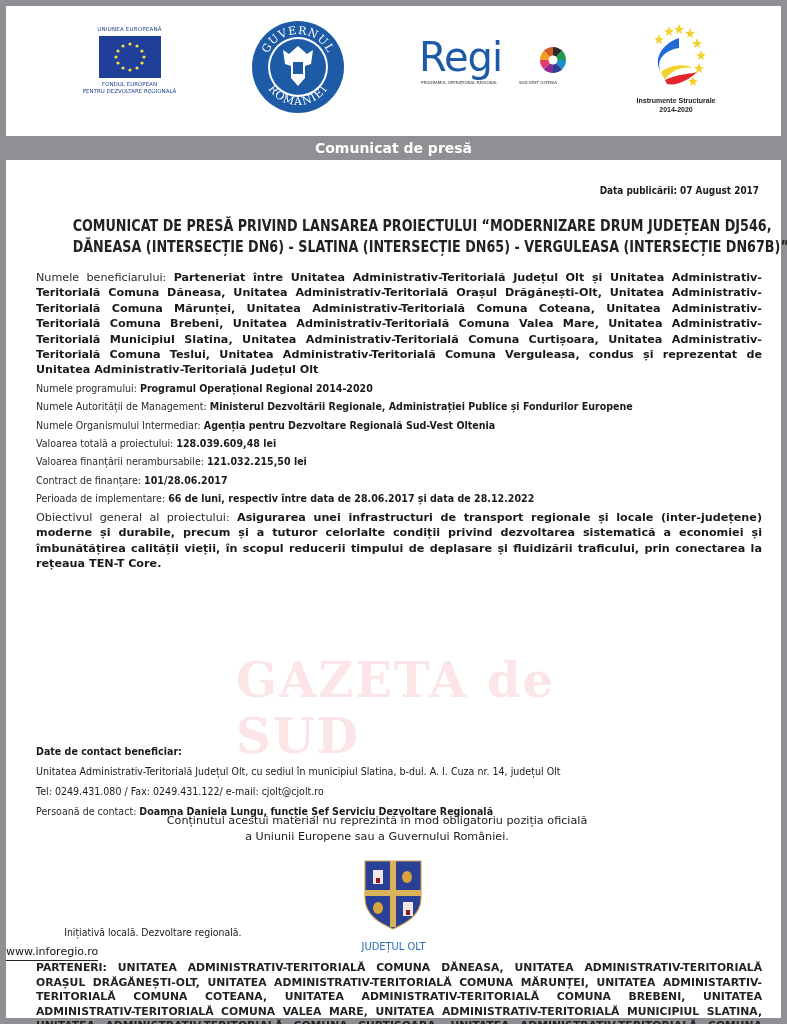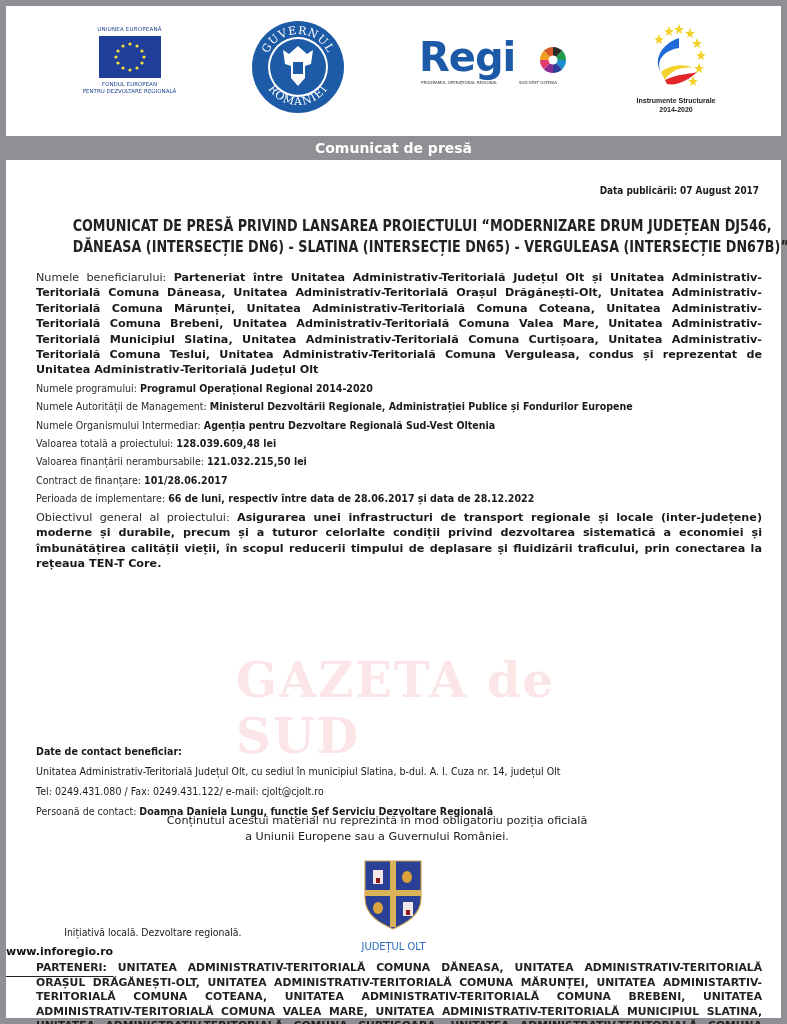--- a/index.html
+++ b/index.html
@@ -25,21 +25,21 @@
       position: relative;
     }
     .eu-flag svg { position: absolute; left: 0; top: 0; }
     .eu-logo .sub { font-size: 5.5px; color: #1d3f8f; line-height: 7px; }
 
     .gov-logo { position: absolute; left: 245px; top: 14px; width: 94px; height: 94px; }
 
     .regio-logo { position: absolute; left: 403px; top: 28px; width: 165px; height: 60px; }
     .regio-word {
       position: absolute; left: 10px; top: 0; font-family: "DejaVu Sans", sans-serif;
-      font-weight: bold; font-size: 40px; color: #1c5aa8; letter-spacing: -1px; line-height: 46px;
+      font-weight: normal; font-size: 40px; color: #1c5aa8; letter-spacing: -1px; line-height: 46px;
     }
     .regio-sub1 { position: absolute; left: 12px; top: 46px; font-size: 4px; color: #333; }
     .regio-sub2 { position: absolute; left: 110px; top: 46px; font-size: 4px; color: #333; }
     .regio-wheel { position: absolute; left: 130px; top: 12px; }
 
     .is-logo { position: absolute; left: 610px; top: 14px; width: 120px; text-align: center; }
     .is-logo .cap { font-family: "Liberation Sans", sans-serif; font-weight: bold; font-size: 7px; color: #222; line-height: 9px; }
 
     .band {
       position: absolute; left: 0; top: 130px; width: 775px; height: 24px;
@@ -74,21 +74,21 @@
     .contact { position: absolute; left: 30px; top: 582px; width: 726px; font-size: 11.2px; line-height: 20px; }
     .disclaimer { position: absolute; left: 0; top: 653px; width: 742px; text-align: center; font-size: 11.2px; line-height: 16px; }
     .crest { position: absolute; left: 358px; top: 700px; width: 58px; height: 70px; }
     .crest-label { position: absolute; left: 0; top: 780px; width: 775px; text-align: center; color: #2b6cb8; font-size: 11px; transform: scaleX(0.9); }
     .partners {
       position: absolute; left: 30px; top: 801px; width: 726px; font-size: 10.8px; line-height: 14.6px;
       font-weight: bold; text-align: justify; color: #222;
     }
     .footer { position: absolute; left: 0; top: 920px; width: 775px; text-align: left; font-size: 11px; }
     .slogan { margin-bottom: 6px; }
-    .site { display: inline-block; font-weight: bold; border-bottom: 1px solid #222; padding-bottom: 18px; margin-bottom: 6px; color: #111; text-decoration: none; }
+    .site { display: inline-block; font-weight: normal; border-bottom: 1px solid #222; padding-bottom: 2px; margin-bottom: 6px; color: #111; text-decoration: none; }
     .invest { line-height: 15px; }
   </style>
 </head>
 <body>
 
 <div class="frame">
 
   <div class="logos">
     <div class="eu-logo">
       <div class="cap">UNIUNEA EUROPEANĂ</div>

